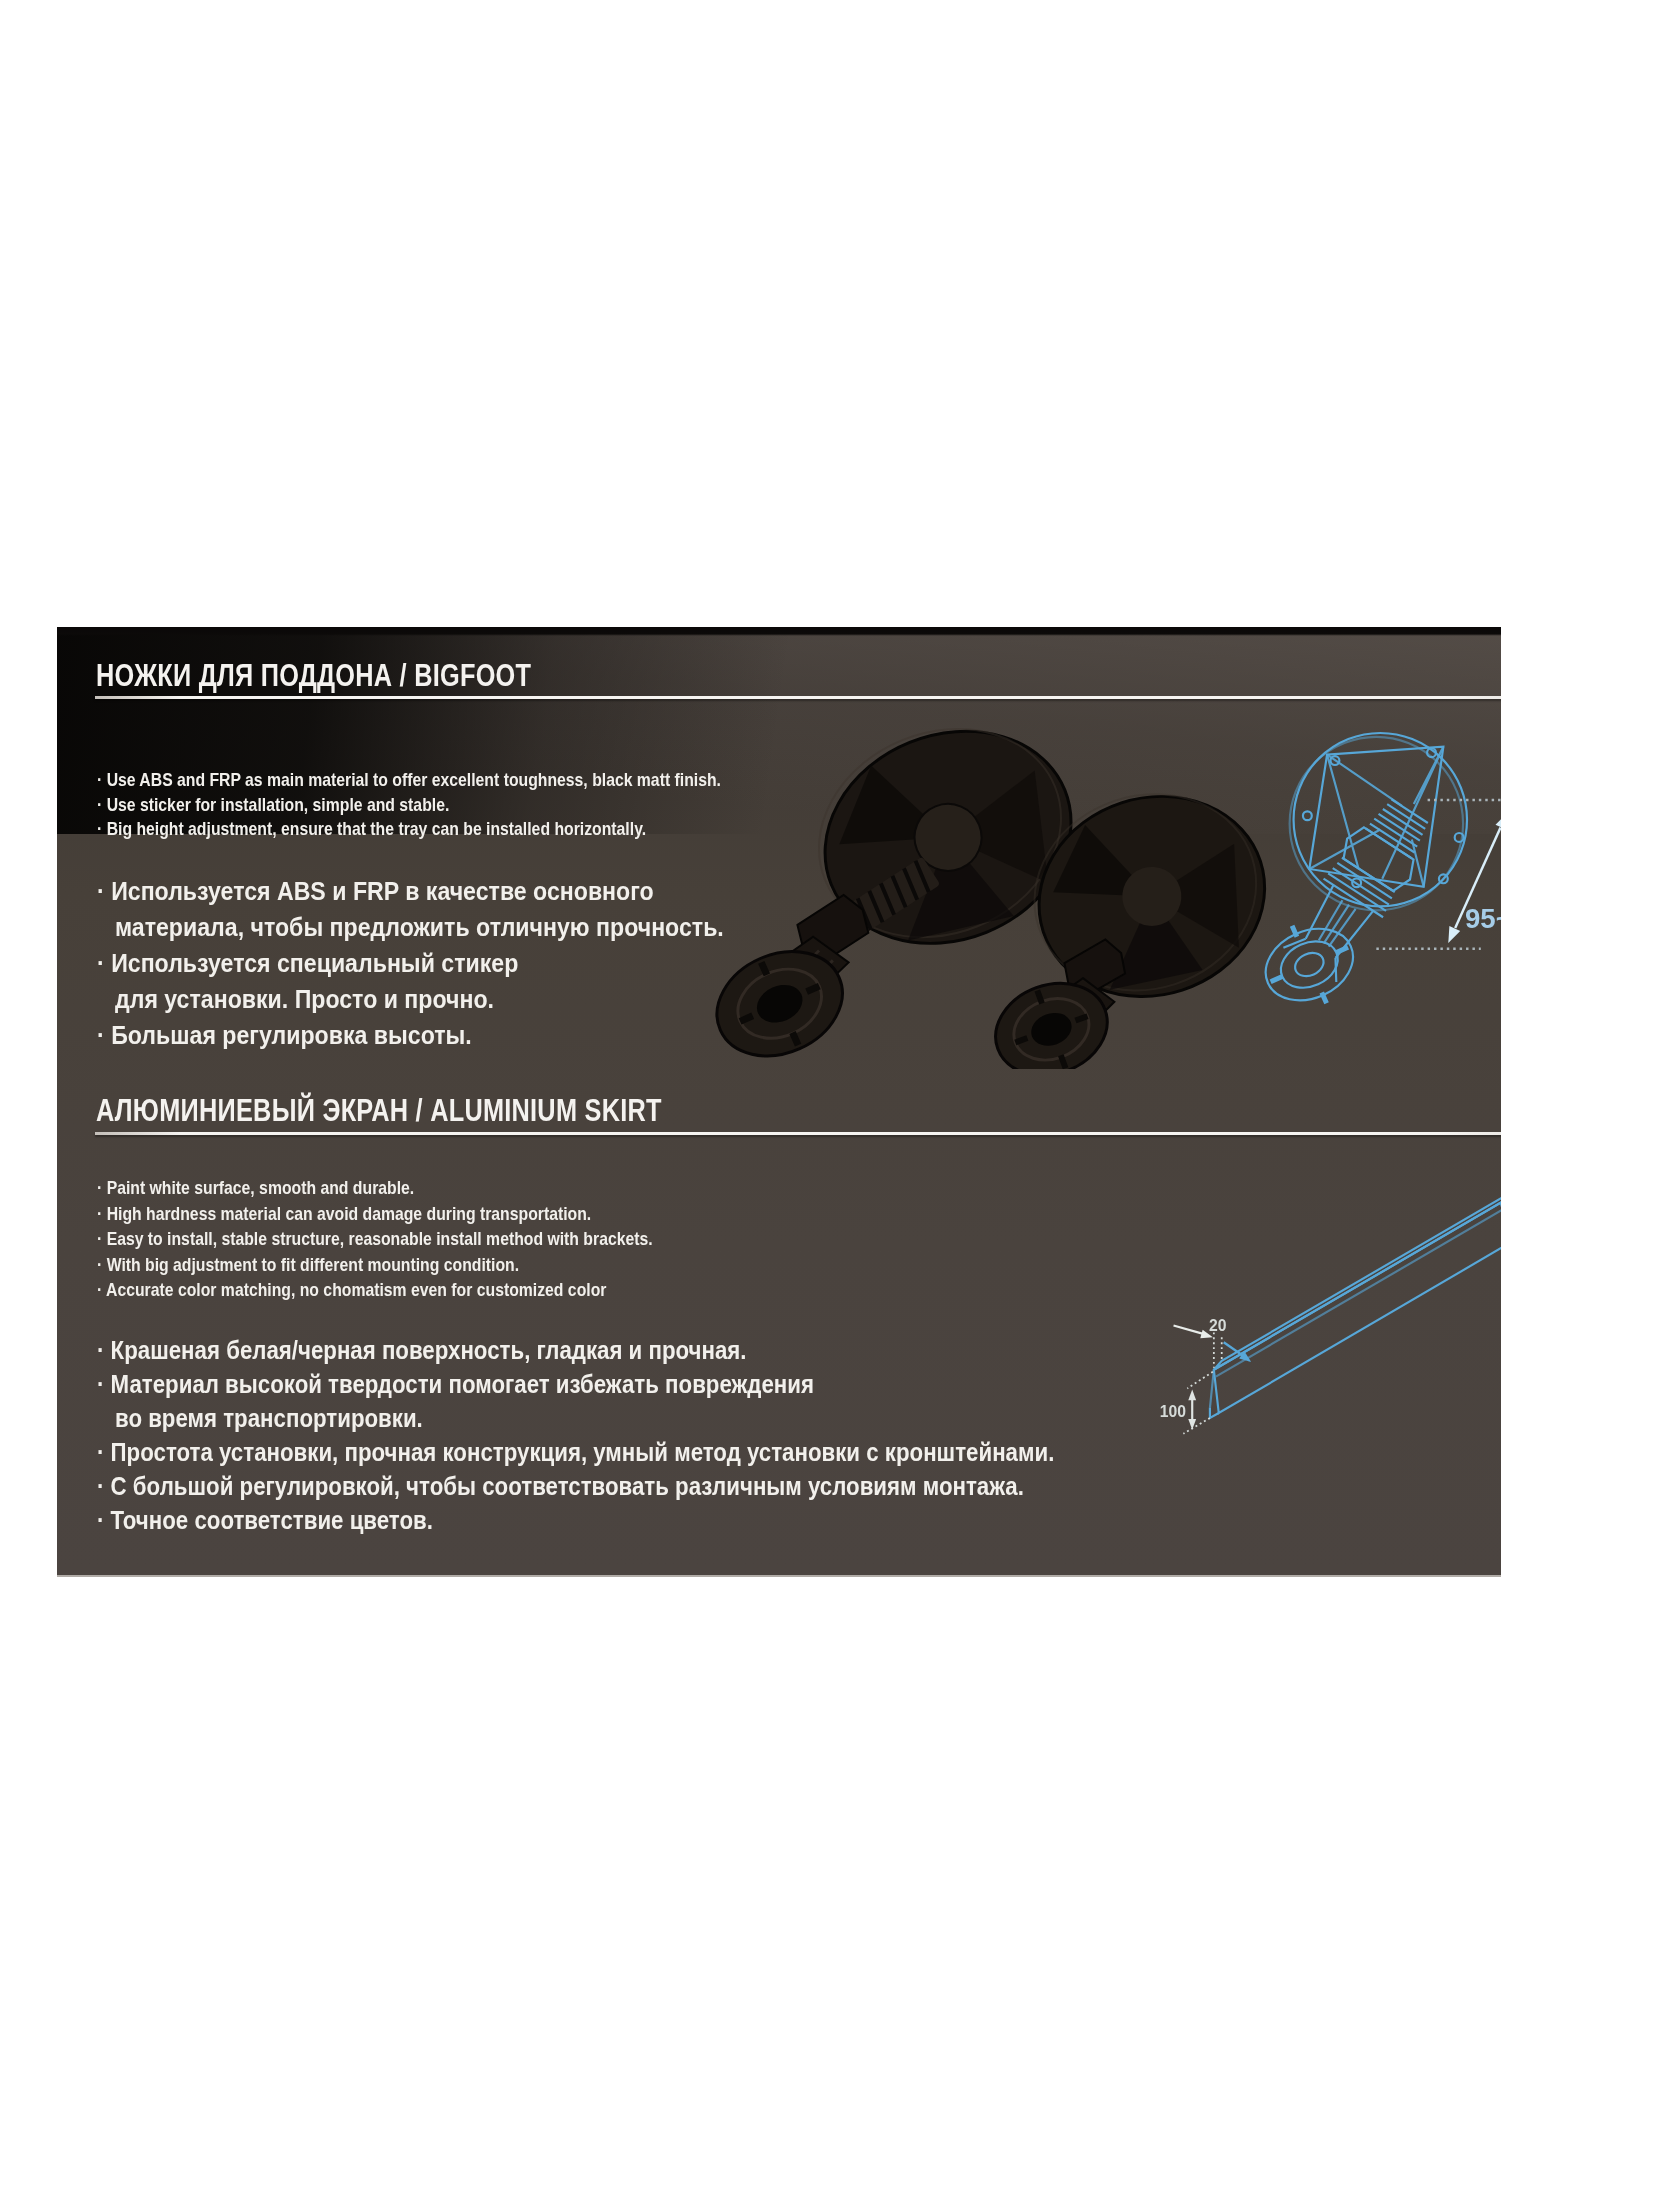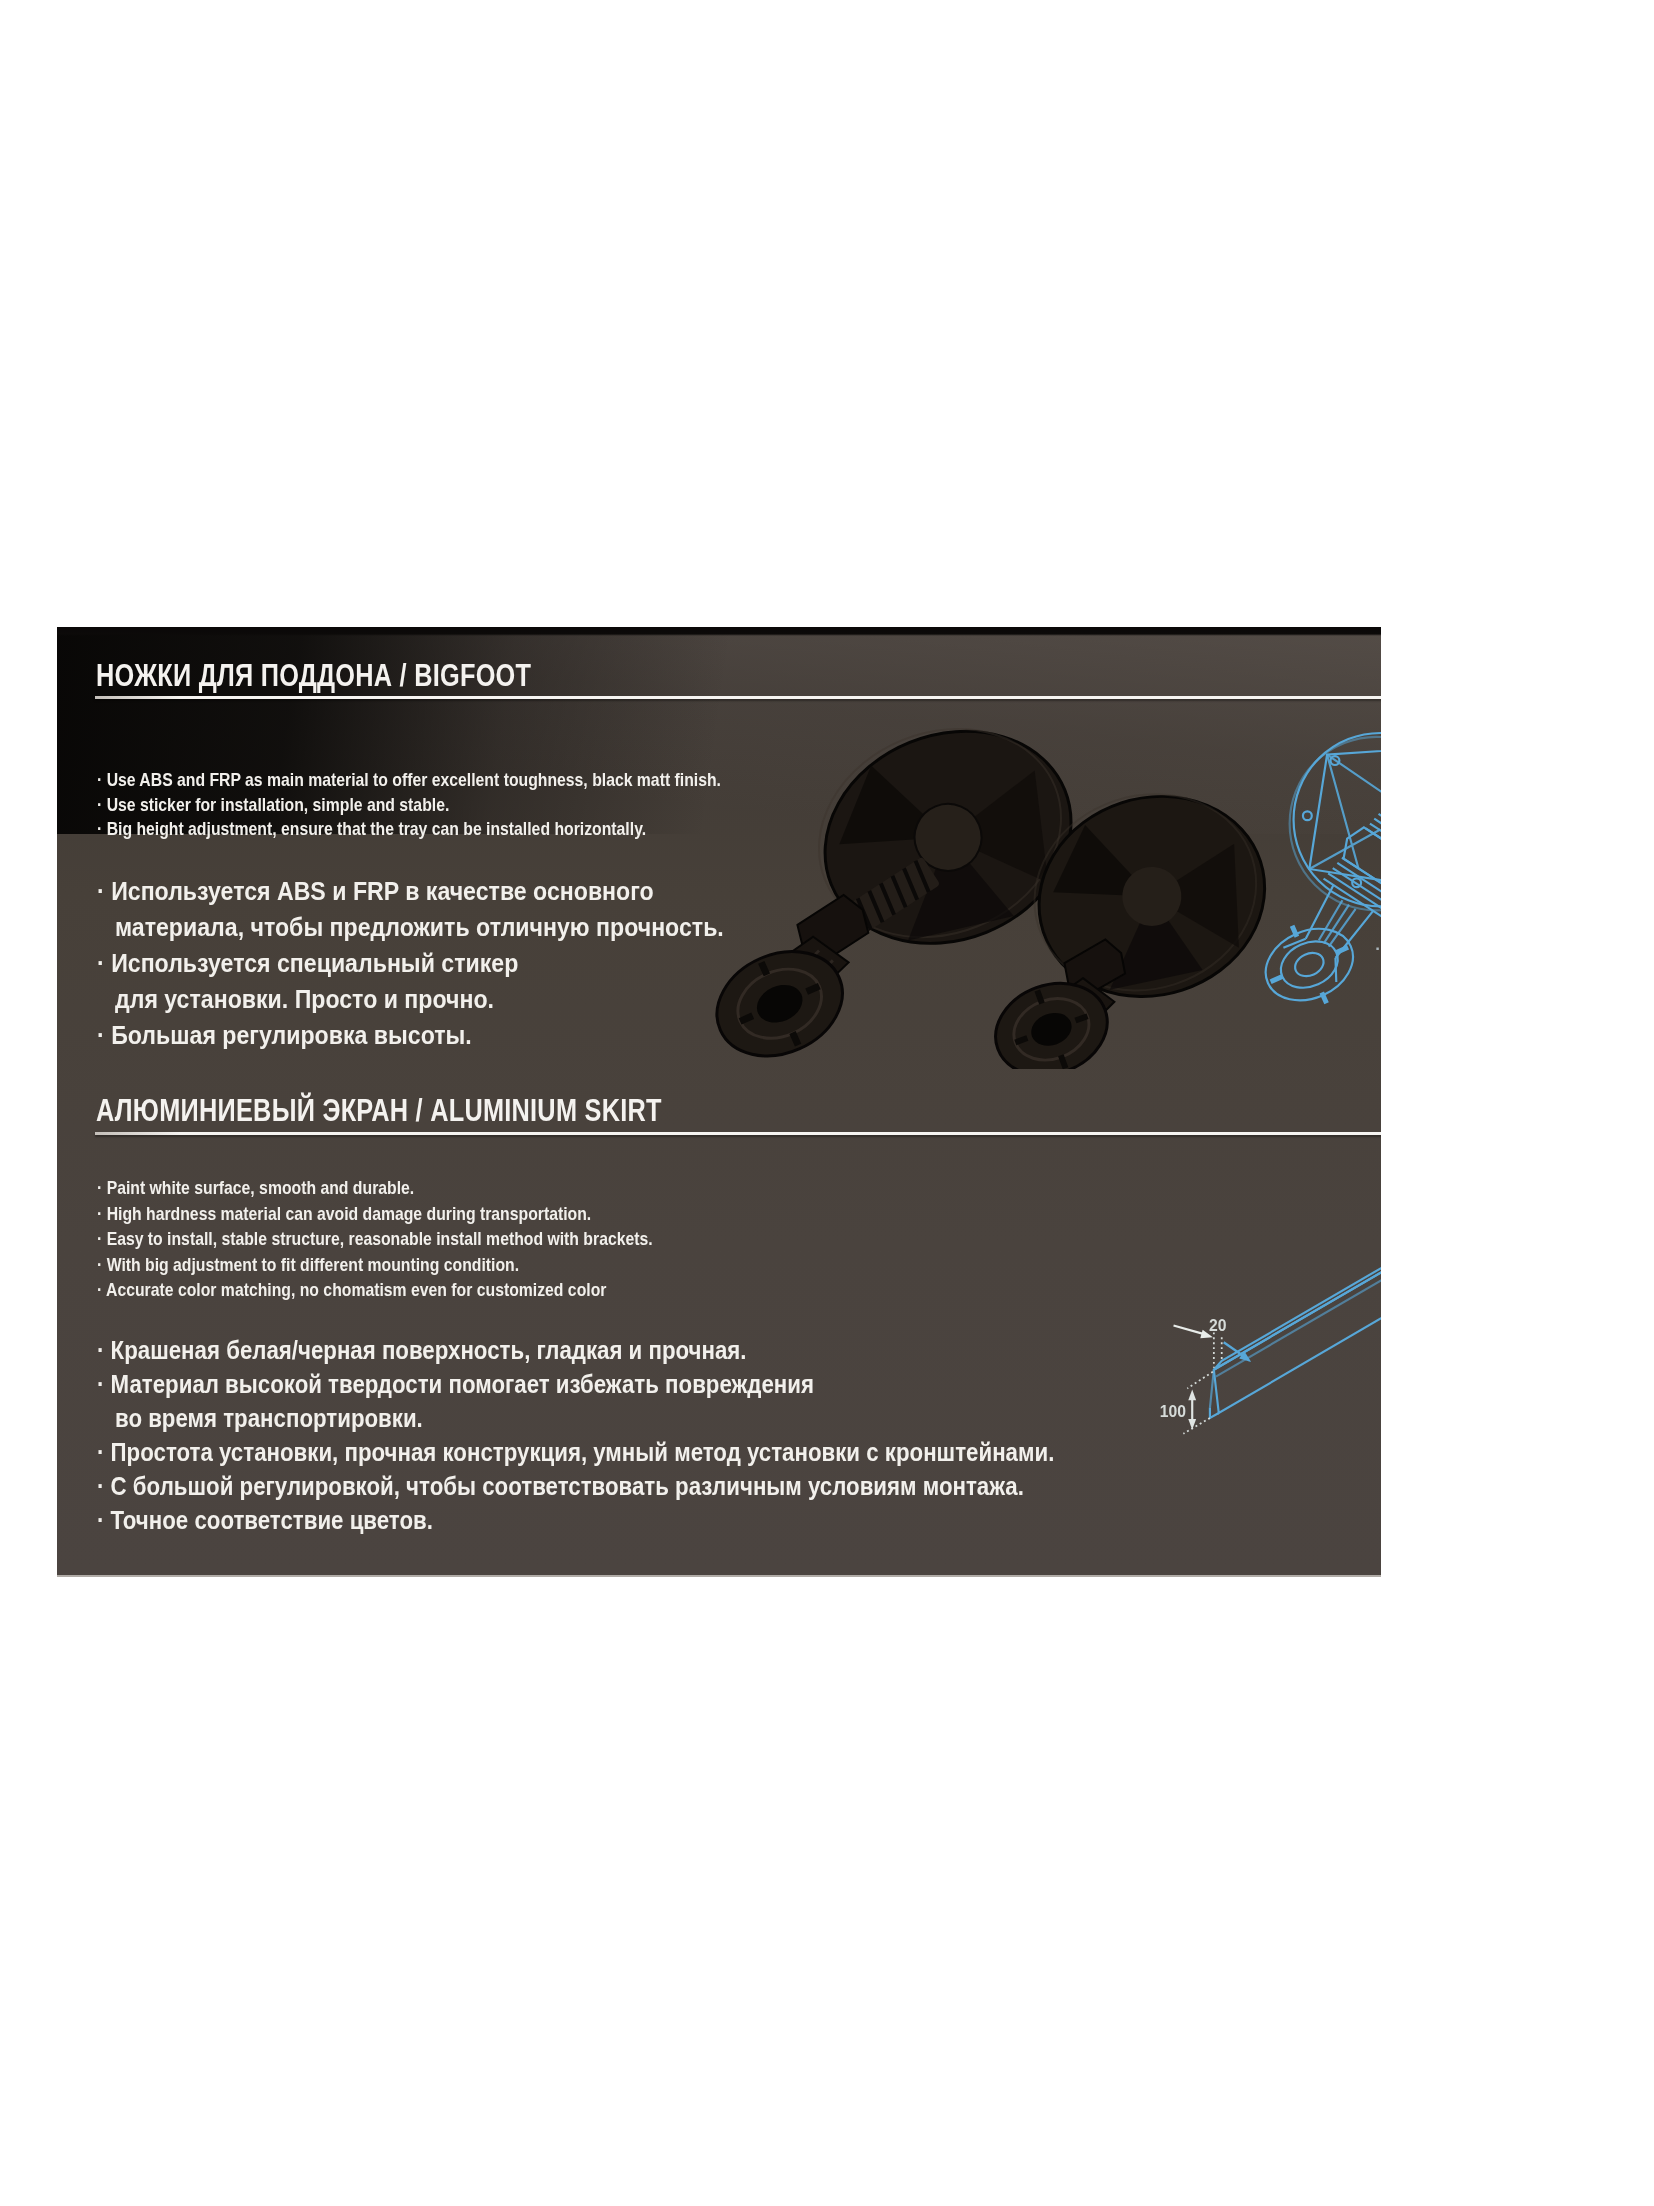--- a/index.html
+++ b/index.html
@@ -1,18 +1,18 @@
 <!DOCTYPE html>
 <html><head>
 <meta charset="utf-8">
 <style>
   html,body{margin:0;padding:0;background:#ffffff;}
   .page{position:relative;width:1655px;height:2207px;background:#ffffff;overflow:hidden;
         font-family:"Liberation Sans",sans-serif;}
-  .panel{position:absolute;left:57px;top:627px;width:1324px;height:948px;overflow:hidden;
+  .panel{position:absolute;left:57px;top:627px;width:1444px;height:948px;overflow:hidden;
          background:linear-gradient(180deg,#3e3834 0%,#474039 28%,#4a433e 65%,#4b4440 100%);
          border-bottom:2px solid rgba(215,210,204,0.75);}
   
   .panel .top-sweep{position:absolute;left:0;top:0;width:100%;height:207px;pointer-events:none;
          background:
            linear-gradient(to bottom,#0a0808 0px,#0c0a09 6.9px,rgba(12,10,9,0) 8.9px),
            linear-gradient(98deg,rgba(6,5,4,0.96) 0%,rgba(8,7,6,0.85) 18%,rgba(25,22,20,0.42) 34%,rgba(0,0,0,0) 50%),
            linear-gradient(186deg,rgba(110,101,94,0.45) 0%,rgba(92,84,78,0.22) 40%,rgba(0,0,0,0) 72%);}
   .sec-title{position:absolute;left:39px;margin:0;color:#f4f2ef;font-weight:700;font-size:30.5px;
          line-height:1;white-space:nowrap;letter-spacing:0.3px;

